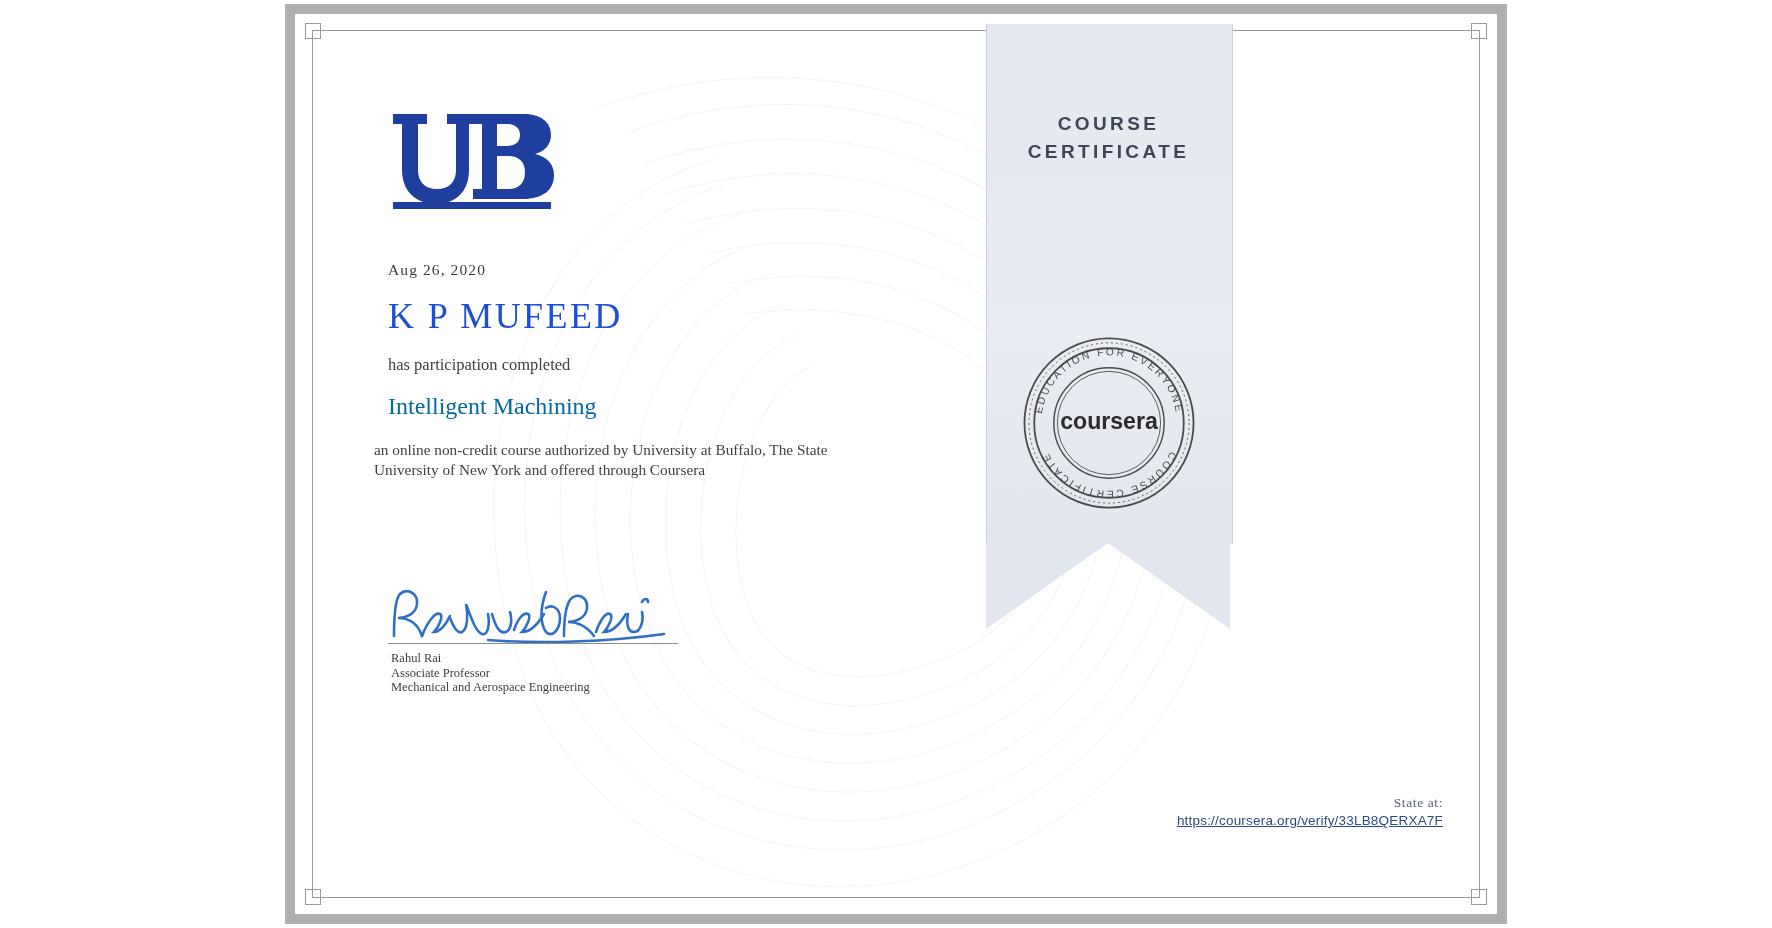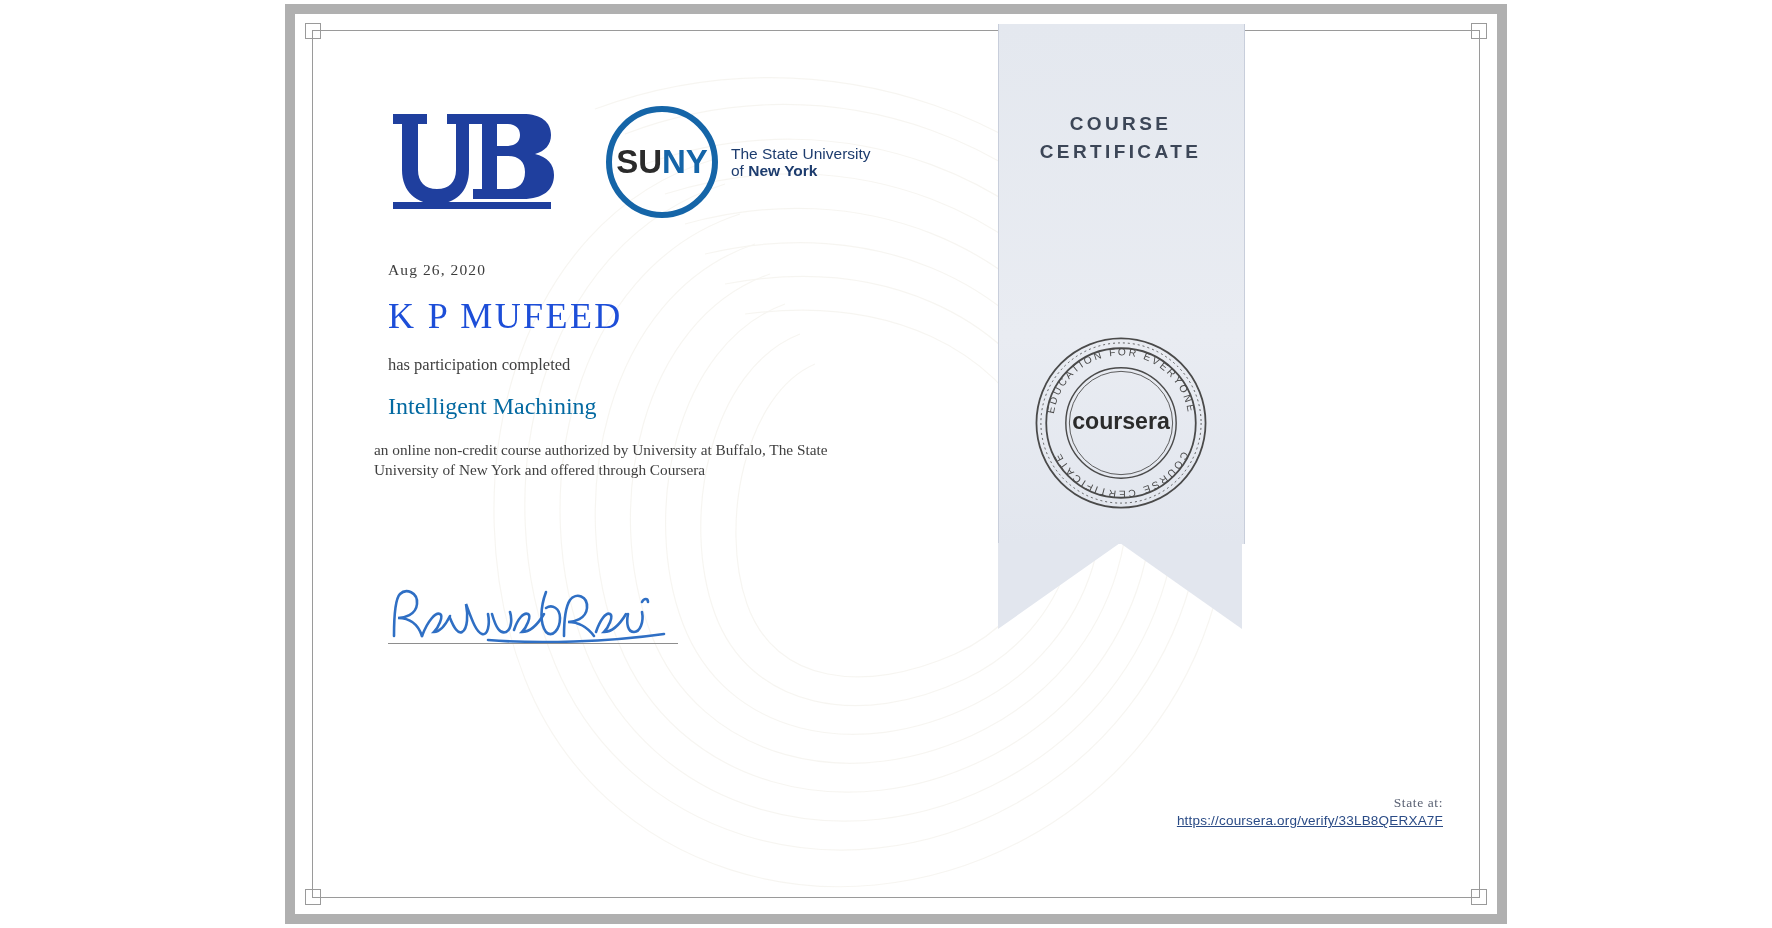--- a/index.html
+++ b/index.html
@@ -163,21 +163,20 @@
     color: #3f3f3f;
   }
 
   
   .ribbon {
     position: absolute;
     left: 691px;
     top: 10px;
     width: 281px;
     height: 605px;
-    margin-left: 12px;
   }
   .ribbon-body {
     position: absolute;
     left: 0; top: 0;
     width: 245px;
     height: 520px;
     background: linear-gradient(180deg,#e4e8ef 0%, #e9ecf2 60%, #e2e6ee 100%);
     border-left: 1px solid #c8cedb;
     border-right: 1px solid #c8cedb;
   }
@@ -279,32 +278,20 @@
                      c0 22 -14 34 -33 34 c-19 0 -34 -12 -34 -34 v-46 h-9 z"></path>
 
             <path d="M86 8 h50 c18 0 28 8 28 21 c0 10 -6 16 -16 19 c12 3 19 10 19 21 c0 15 -11 24 -31 24 h-50 v-10 h9 v-65 h-9 z
                      M119 18 h-9 v22 h9 c9 0 14 -4 14 -11 c0 -7 -5 -11 -14 -11 z
                      M121 50 h-11 v33 h11 c11 0 17 -6 17 -17 c0 -10 -6 -16 -17 -16 z"></path>
 
             <rect x="6" y="96" width="158" height="7"></rect>
           </g>
         </svg>
 
-        <div class="suny-logo">
-          <svg width="118" height="118" viewBox="0 0 118 118">
-            <circle cx="59" cy="59" r="53" fill="none" stroke="#1565a8" stroke-width="6"></circle>
-            <text x="59" y="70" text-anchor="middle" font-family="Liberation Sans, sans-serif" font-size="33" font-weight="bold" fill="#2b2b2b">SU<tspan fill="#1565a8">NY</tspan></text>
-          </svg>
-          <div class="suny-text">
-            <div>The State University</div>
-            <div>
-              <span>of </span><span class="b">New York</span>
-            </div>
-          </div>
-        </div>
       </div>
 
       <div class="date">Aug 26, 2020</div>
       <div class="recipient">K P MUFEED</div>
       <div class="completed">has participation completed</div>
       <div class="course-title">Intelligent Machining</div>
       <div class="description">an online non-credit course authorized by University at Buffalo, The State University of New York and offered through Coursera</div>
 
       <div class="signature-area">
         <svg width="300" height="62" viewBox="0 0 300 62">
@@ -317,20 +304,25 @@
             <path d="M158 8 C152 24 152 40 158 48 C164 54 172 46 172 34 C172 24 164 20 158 24"></path>
             <path d="M176 52 C176 36 178 22 182 16 C188 8 200 12 199 24 C198 35 186 38 180 38 C192 38 200 44 206 52"></path>
             <path d="M208 48 C212 36 218 28 222 30 C226 32 220 44 216 48 C224 48 232 40 238 30"></path>
             <path d="M240 30 C238 40 240 48 246 48 C252 48 256 38 254 28"></path>
             <path d="M254 18 C256 14 260 14 260 18"></path>
             <path d="M100 56 C150 60 220 58 276 50"></path>
           </g>
         </svg>
       </div>
       <div class="signature-line"></div>
+      <div class="signer">
+        <div>Rahul Rai</div>
+        <div>Associate Professor</div>
+        <div>Mechanical and Aerospace Engineering</div>
+      </div>
 
       <div class="ribbon">
         <div class="ribbon-body"></div>
         <div class="ribbon-point"></div>
 
         <div class="ribbon-title">
           <div>COURSE</div>
           <div>CERTIFICATE</div>
         </div>
 

